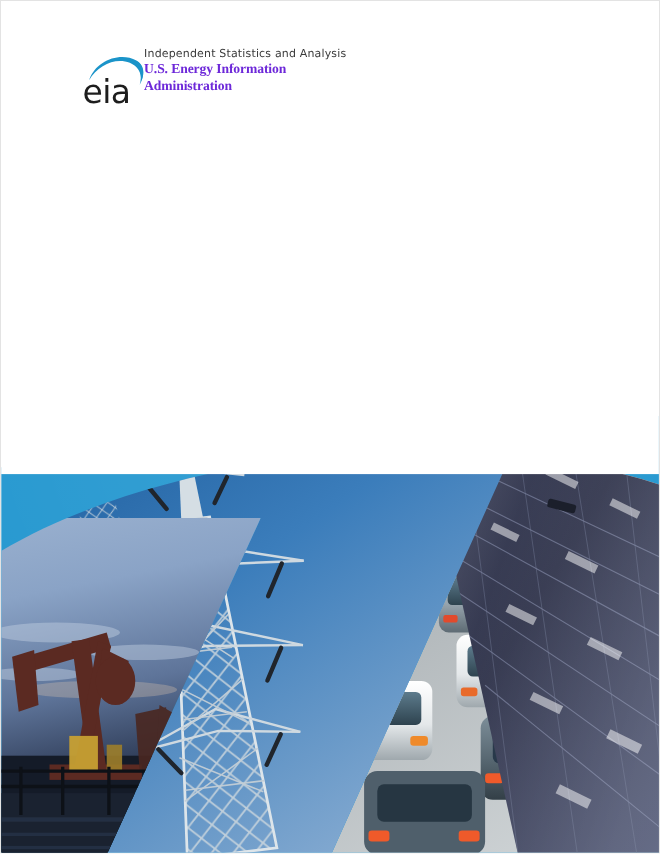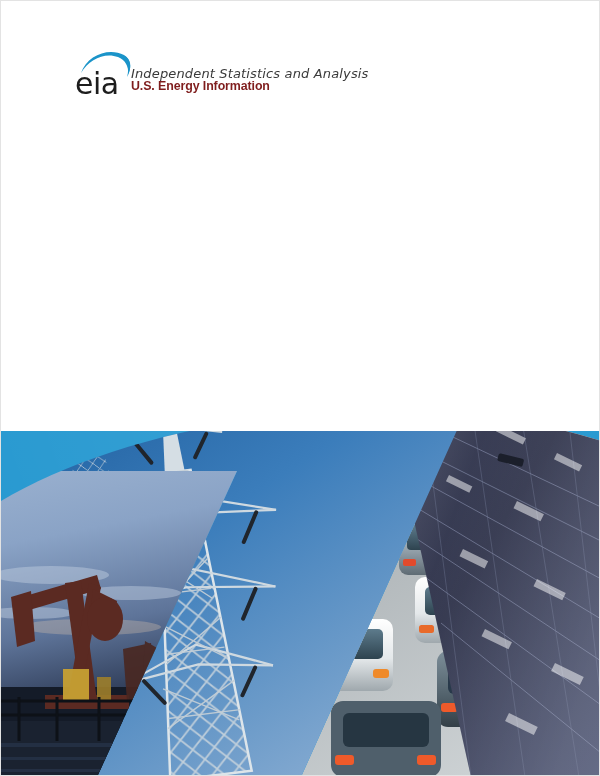--- a/index.html
+++ b/index.html
@@ -50,33 +50,31 @@
   }
   .logo-mark svg { display: block; }
   .logo-text {
     position: absolute;
     left: 56px;
     top: 0px;
     width: 205px;
   }
   .logo-tagline {
     font-family: "DejaVu Sans", sans-serif;
-    font-style: italic;
-    font-size: 13px;
+    font-size: 10px;
     letter-spacing: 0.15px;
     color: #3a3a3a;
     line-height: 10px;
     white-space: nowrap;
-    margin-top: 24px;
   }
   .logo-name {
-    font-family: Liberation Sans, sans-serif;
+    font-family: Liberation Serif, serif;
     font-weight: bold;
     font-size: 12.4px;
-    color: #7f1d1d;
+    color: #6d28d9;
     line-height: 15.5px;
     letter-spacing: -0.1px;
     white-space: nowrap;
   }
 
   
   .title-block {
     position: absolute;
     left: 73px;
     top: 152px;
@@ -482,17 +480,18 @@
         <path d="M6,26 C12,8 34,0 49,8 C56,12 57,20 53,27 C54,19 50,13 43,10 C30,5 14,12 6,26 Z" fill="#1B94C9"></path>
         <path d="M50,9 C56,13 57,22 52,30 C55,20 52,13 45,10 Z" fill="#1B94C9"></path>
 
         <text x="0" y="47" font-family="DejaVu Sans, sans-serif" font-size="30" font-weight="normal" fill="#1d1d1d" letter-spacing="-0.5">eia</text>
       </svg>
     </div>
 
     <div class="logo-text">
       <div class="logo-tagline">Independent Statistics and Analysis</div>
       <div class="logo-name">U.S. Energy Information</div>
+      <div class="logo-name">Administration</div>
     </div>
   </div>
 
 
 </div>
 
 </body></html>

